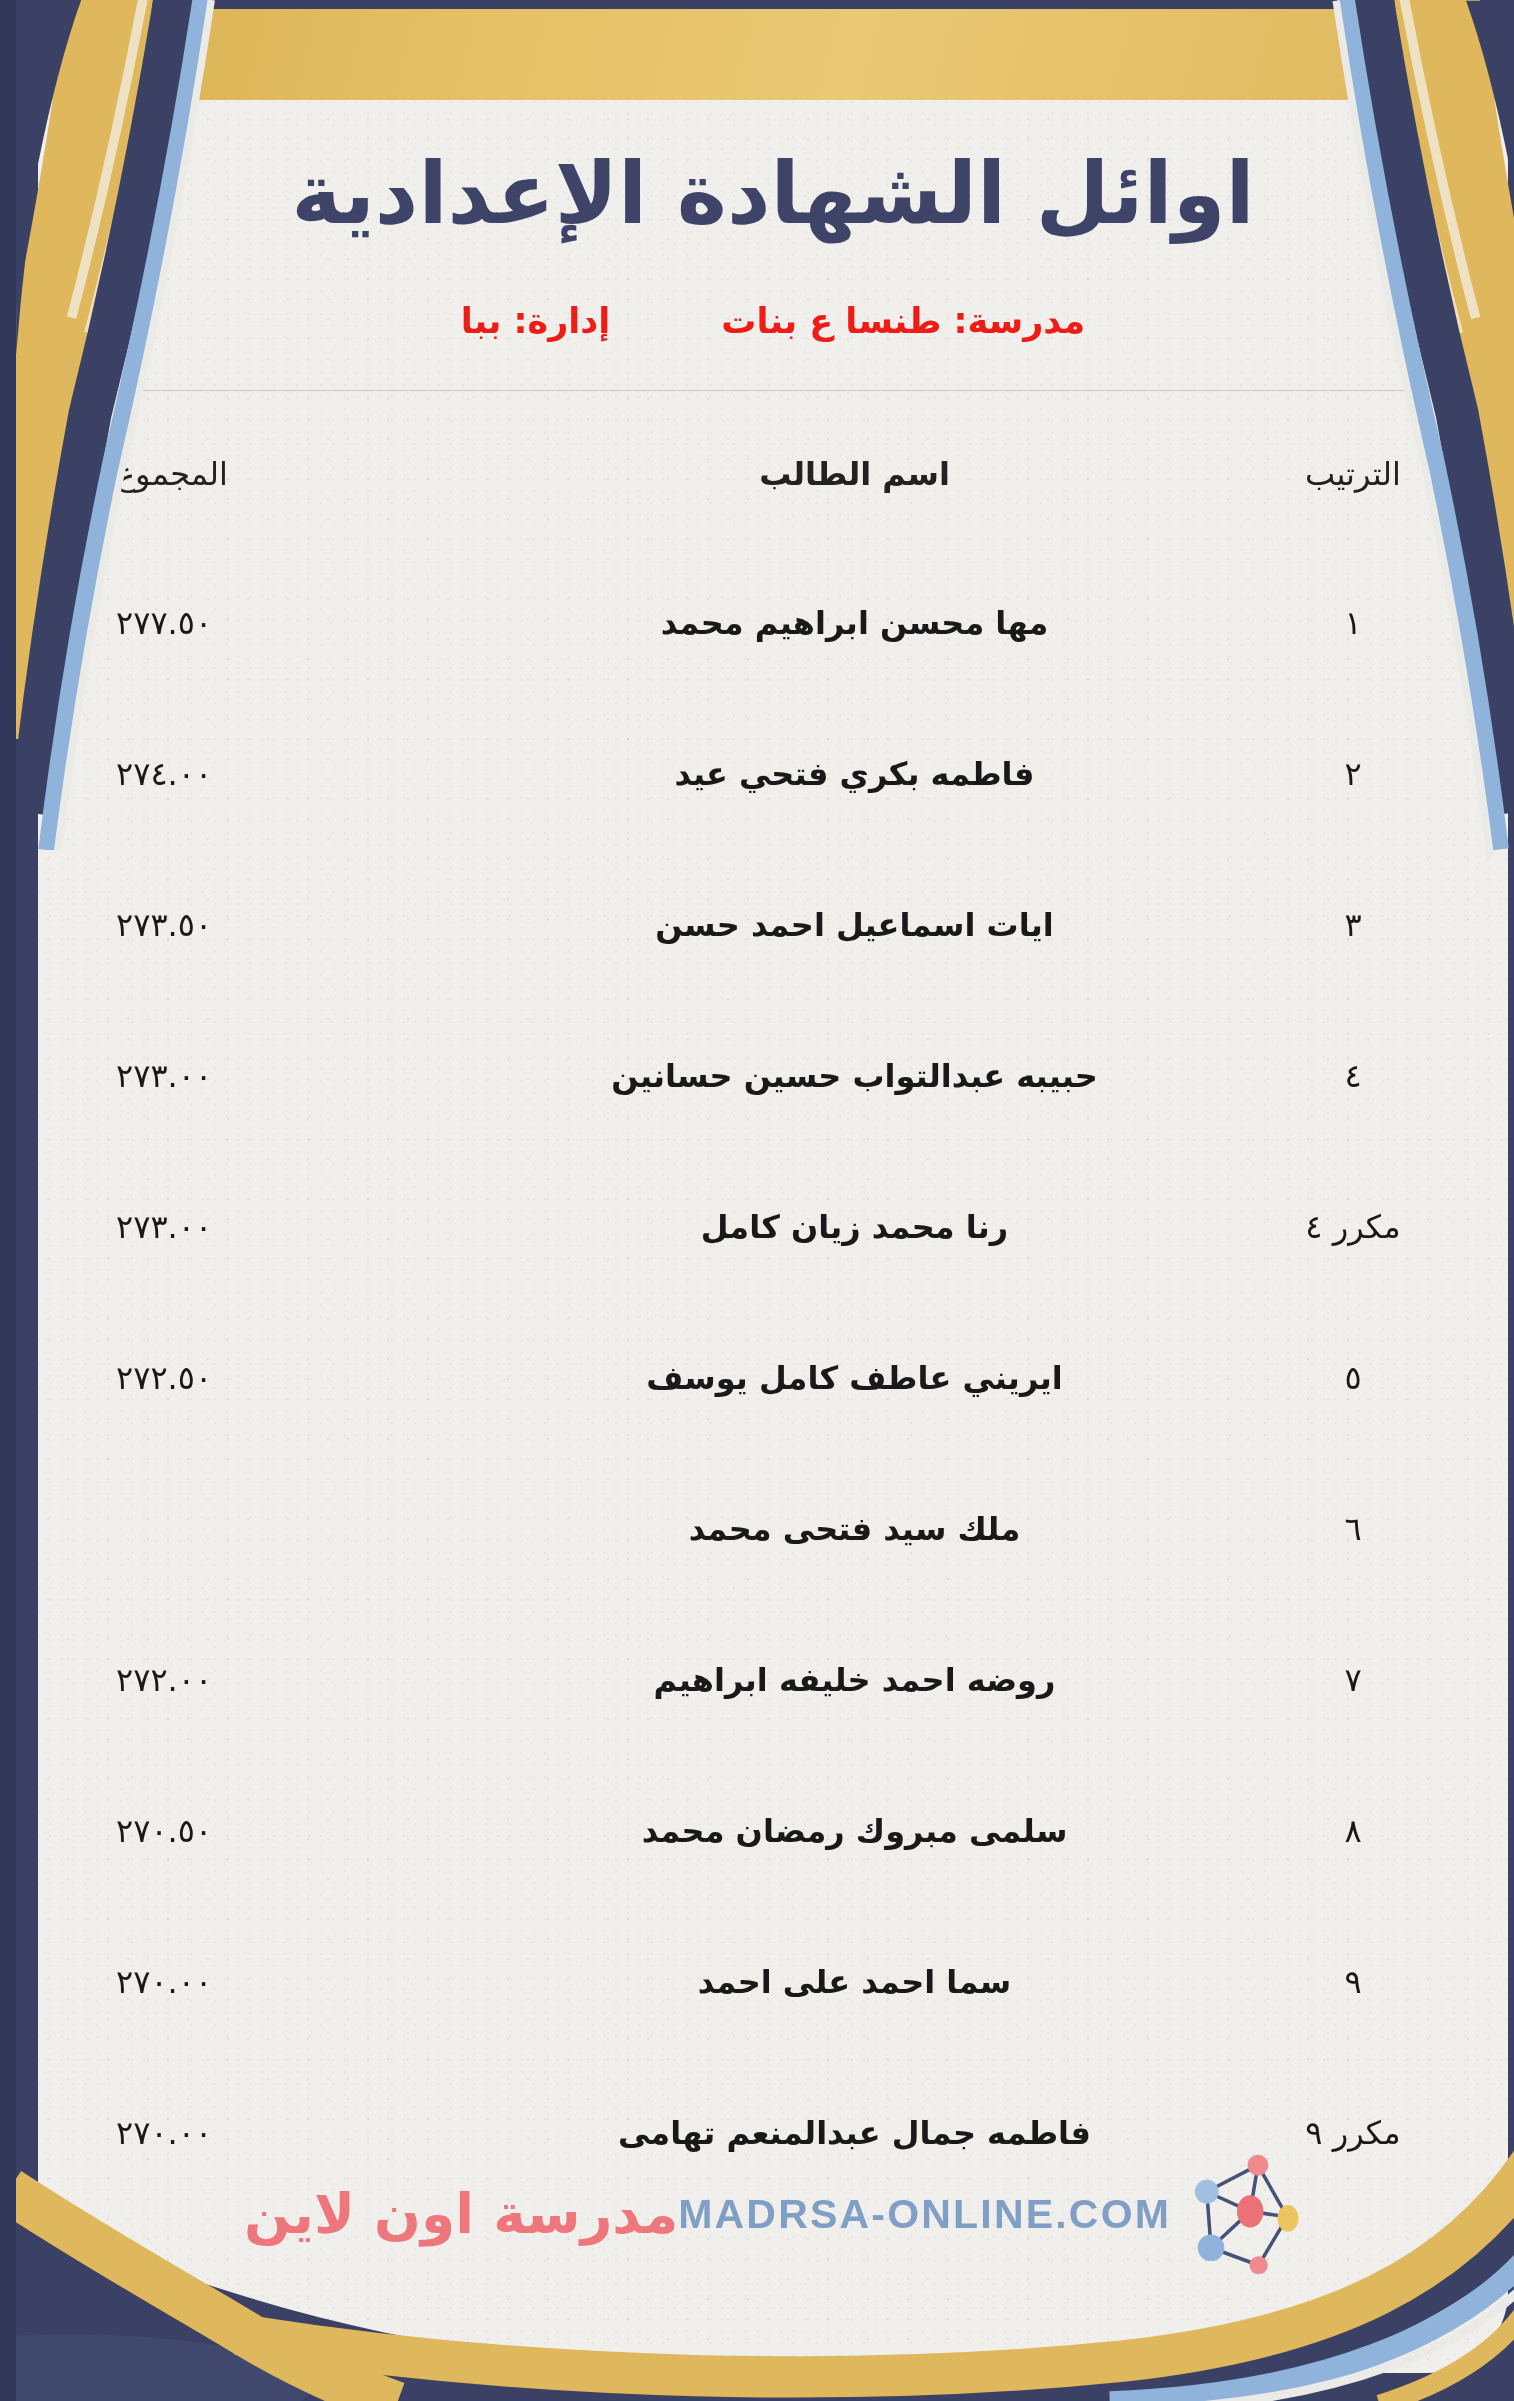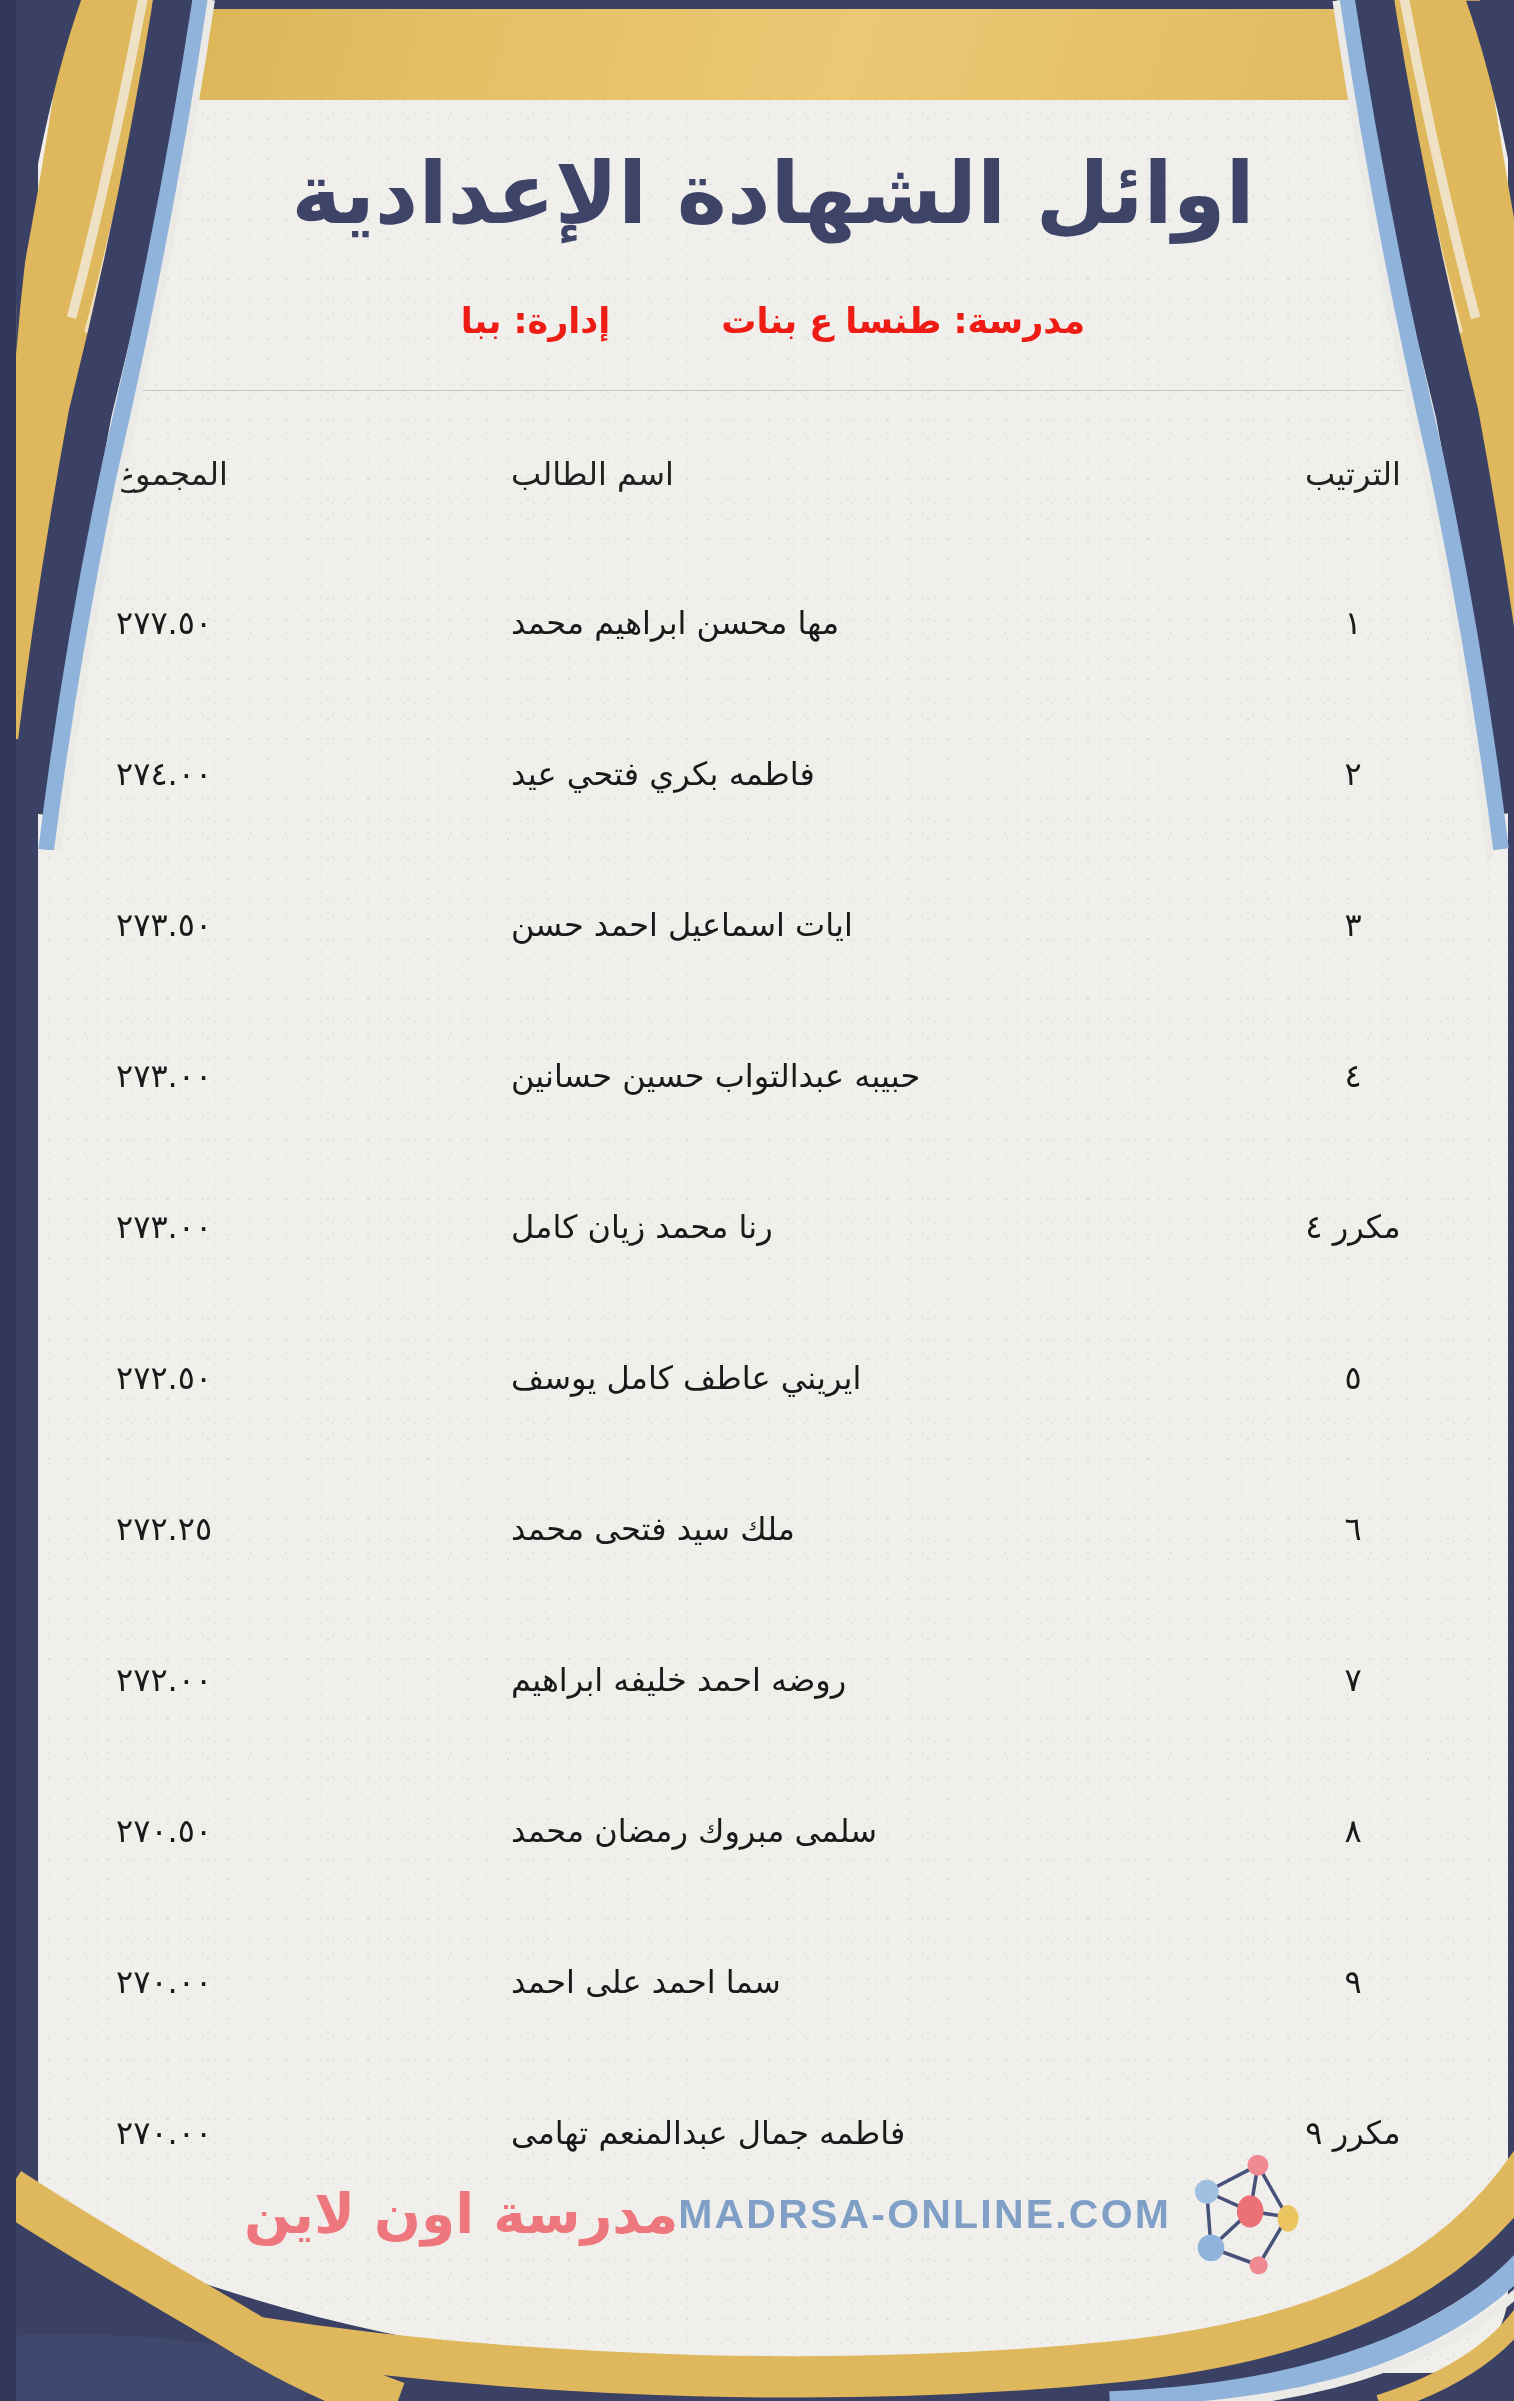--- a/index.html
+++ b/index.html
@@ -44,21 +44,21 @@
     display:grid;grid-template-columns:310px 1fr 414px;direction:rtl;
     align-items:center;color:#191919;
   }
   #thead{
     position:absolute;left:0;top:437px;width:100%;height:56px;
     font-size:32px;color:#222;
   }
   #rows{position:absolute;left:0;top:539px;width:100%;}
   .trow{height:151px;font-size:32px;}
   .cell.rank{text-align:center;}
-  .cell.name{text-align:left;padding-left:59px;}
+  .cell.name{text-align:center;padding-left:59px;font-weight:bold;}
   .cell.total{text-align:left;padding-left:78px;}
   
   #footer{
     position:absolute;left:0;top:2139px;width:100%;
     display:flex;justify-content:center;align-items:center;gap:19px;direction:ltr;
   }
   #brand-text{display:flex;flex-direction:row;align-items:center;}
   #brand-ar{font-size:55px;font-weight:bold;color:#ee767d;direction:rtl;line-height:68px;}
   #brand-en{font-size:41px;font-weight:bold;color:#7f9fc6;letter-spacing:2.2px;line-height:52px;font-family:Liberation Sans, sans-serif;}
   
@@ -117,21 +117,20 @@
     <div class="cell total">٢٧٣.٠٠</div>
   </div>
         <div class="trow">
     <div class="cell rank">٥</div>
     <div class="cell name">ايريني عاطف كامل يوسف</div>
     <div class="cell total">٢٧٢.٥٠</div>
   </div>
         <div class="trow">
     <div class="cell rank">٦</div>
     <div class="cell name">ملك سيد فتحى محمد</div>
-    <div class="cell total">٢٧٢.٢٥</div>
   </div>
         <div class="trow">
     <div class="cell rank">٧</div>
     <div class="cell name">روضه احمد خليفه ابراهيم</div>
     <div class="cell total">٢٧٢.٠٠</div>
   </div>
         <div class="trow">
     <div class="cell rank">٨</div>
     <div class="cell name">سلمى مبروك رمضان محمد</div>
     <div class="cell total">٢٧٠.٥٠</div>

